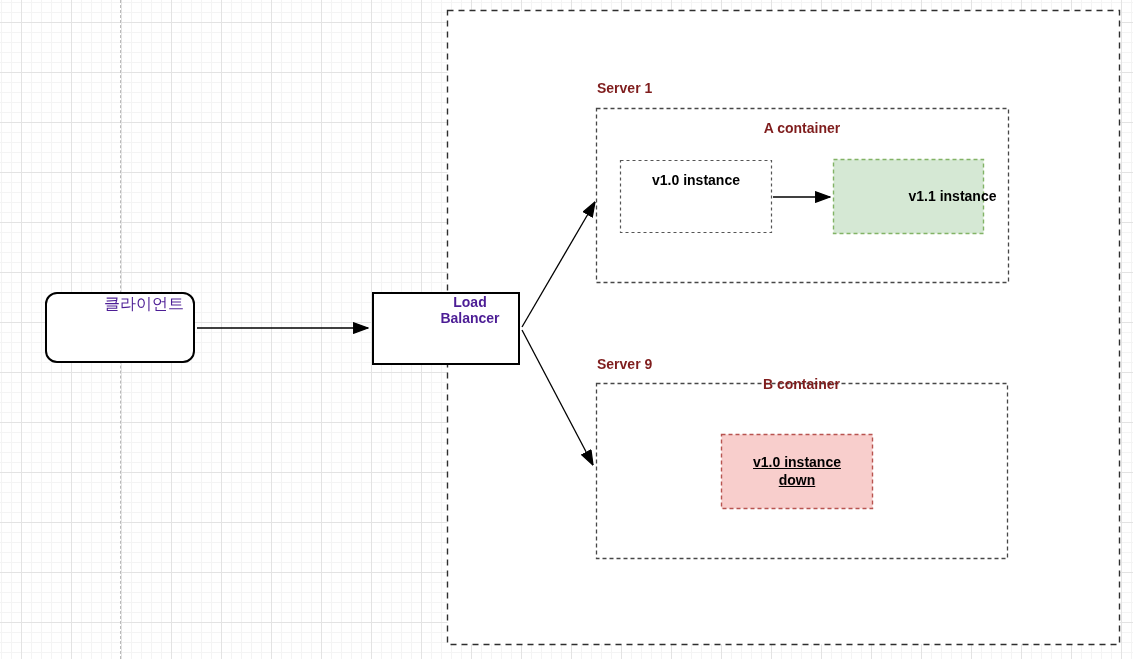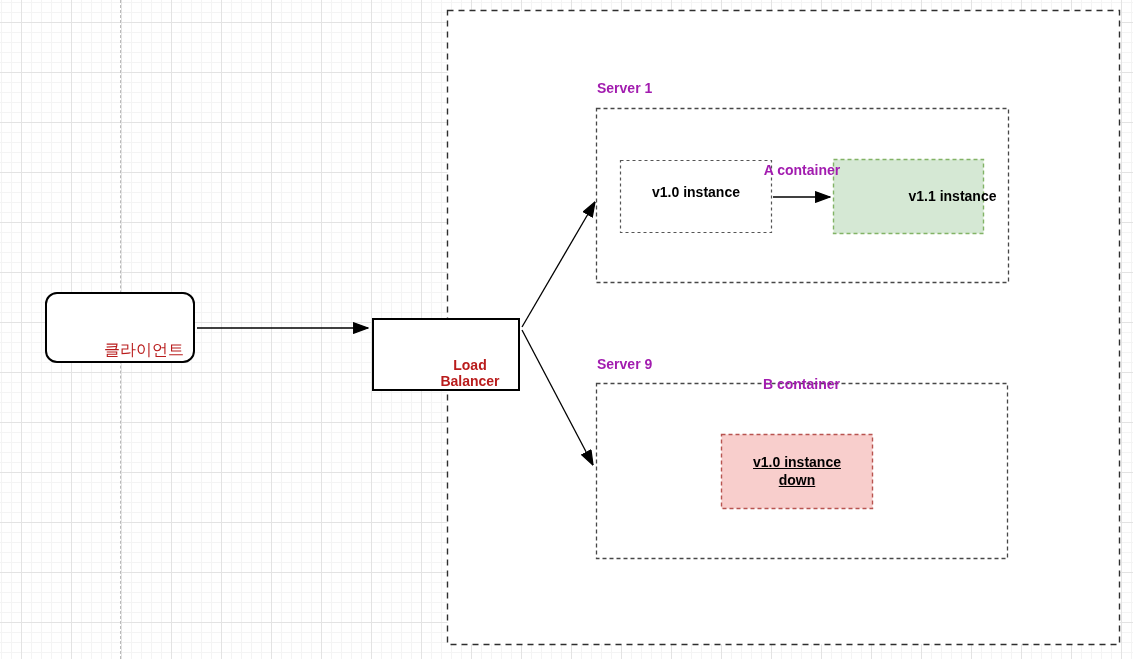--- a/index.html
+++ b/index.html
@@ -33,73 +33,72 @@
   svg.layer {
     position: absolute;
     left: 0;
     top: 0;
     z-index: 2;
   }
   svg.arrows { z-index: 6; pointer-events: none; }
   .node {
     position: absolute;
     display: flex;
-    align-items: flex-end;
+    align-items: flex-start;
     justify-content: center;
     box-sizing: border-box;
     background: #ffffff;
-    color: #b91c1c;
+    color: #4c1d95;
     font-weight: bold;
     font-size: 14px;
     text-align: center;
     z-index: 5;
     padding-left: 48px;
   }
   .node.client {
     left: 45px; top: 292px; width: 150px; height: 71px;
     border: 2px solid #000000;
     border-radius: 12px;
     font-weight: normal;
     font-size: 16px;
     z-index: 5;
   }
   .node.lb {
     left: 372px; top: 292px; width: 148px; height: 73px;
     border: 2px solid #000000;
-    margin-top: 26px;
   }
   .shape-label {
     position: absolute;
     display: flex;
     align-items: center;
     justify-content: center;
     box-sizing: border-box;
     background: transparent;
     color: #000000;
     font-weight: bold;
     font-size: 14px;
     text-align: center;
     z-index: 5;
     line-height: 1.25;
   }
-  .shape-label.v10  { left: 620px; top: 156px; width: 152px; height: 73px; text-align: right; }
+  .shape-label.v10  { left: 620px; top: 144px; width: 152px; height: 73px; text-align: right; }
   .shape-label.v11  { left: 833px; top: 159px; width: 151px; height: 75px; margin-left: 44px; }
   .shape-label.vdown{ left: 721px; top: 434px; width: 152px; height: 75px; text-decoration: underline; }
   .shape-label.vdown span { display: inline-block; max-width: 104px; }
   .free-label {
     position: absolute;
-    color: #a21caf;
+    color: #7f1d1d;
     font-weight: bold;
     font-size: 14px;
     white-space: nowrap;
     z-index: 5;
   }
   .free-label.server1 { left: 597px; top: 80px; }
   .free-label.server2 { left: 597px; top: 356px; }
-  .free-label.acontainer { left: 596px; top: 120px; width: 412px; text-align: center; margin-top: 42px; }
+  .free-label.acontainer { left: 596px; top: 120px; width: 412px; text-align: center; }
   .free-label.bcontainer { left: 596px; top: 376px; width: 411px; text-align: center; }
 </style>
 </head>
 <body>
 
 <div class="page-divider"></div>
 
 <svg class="layer" width="1133" height="659">
   <rect x="447.5" y="10.5" width="672" height="634" fill="#ffffff" stroke-width="1.4" stroke-dasharray="6,5" stroke="#2e2e2e"></rect>
   <rect x="596.5" y="108.5" width="412" height="174" fill="none" stroke-width="1.3" stroke-dasharray="4,3" stroke="#474747"></rect>

